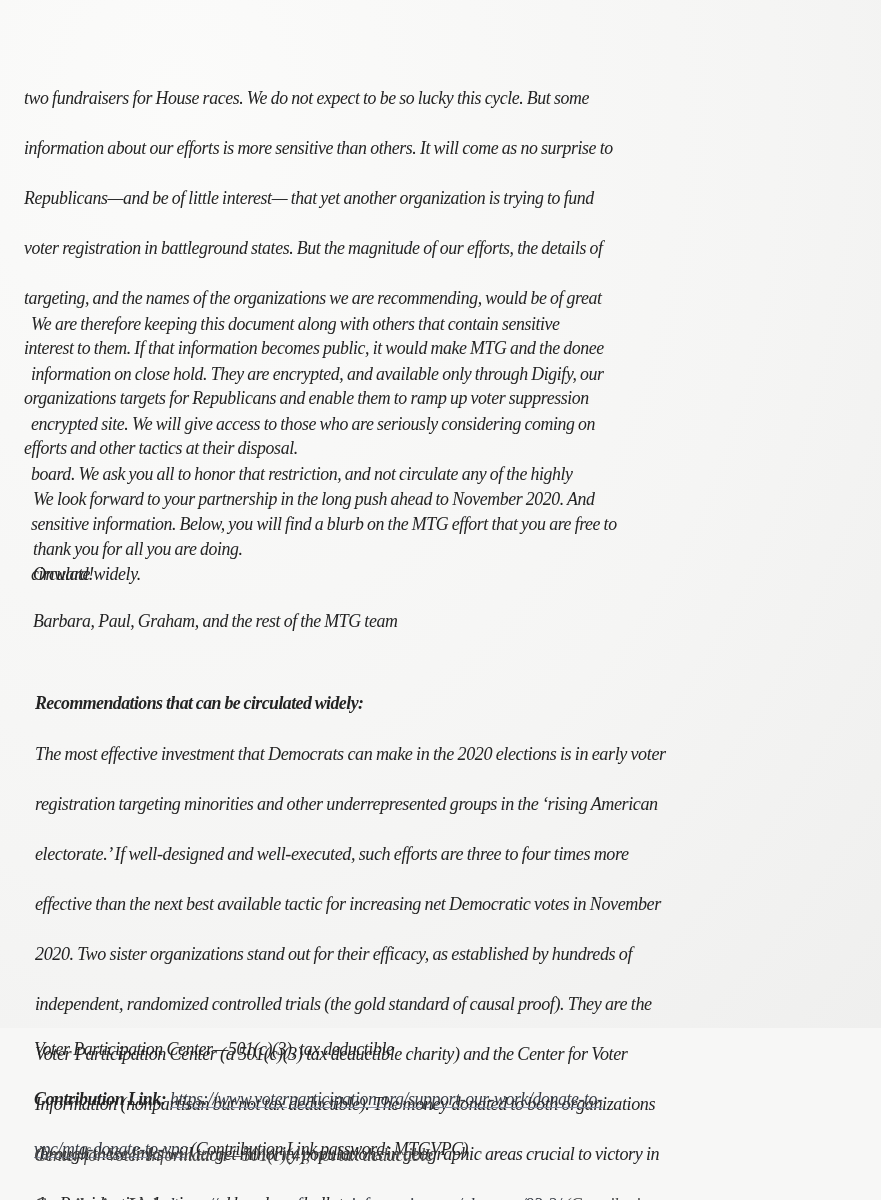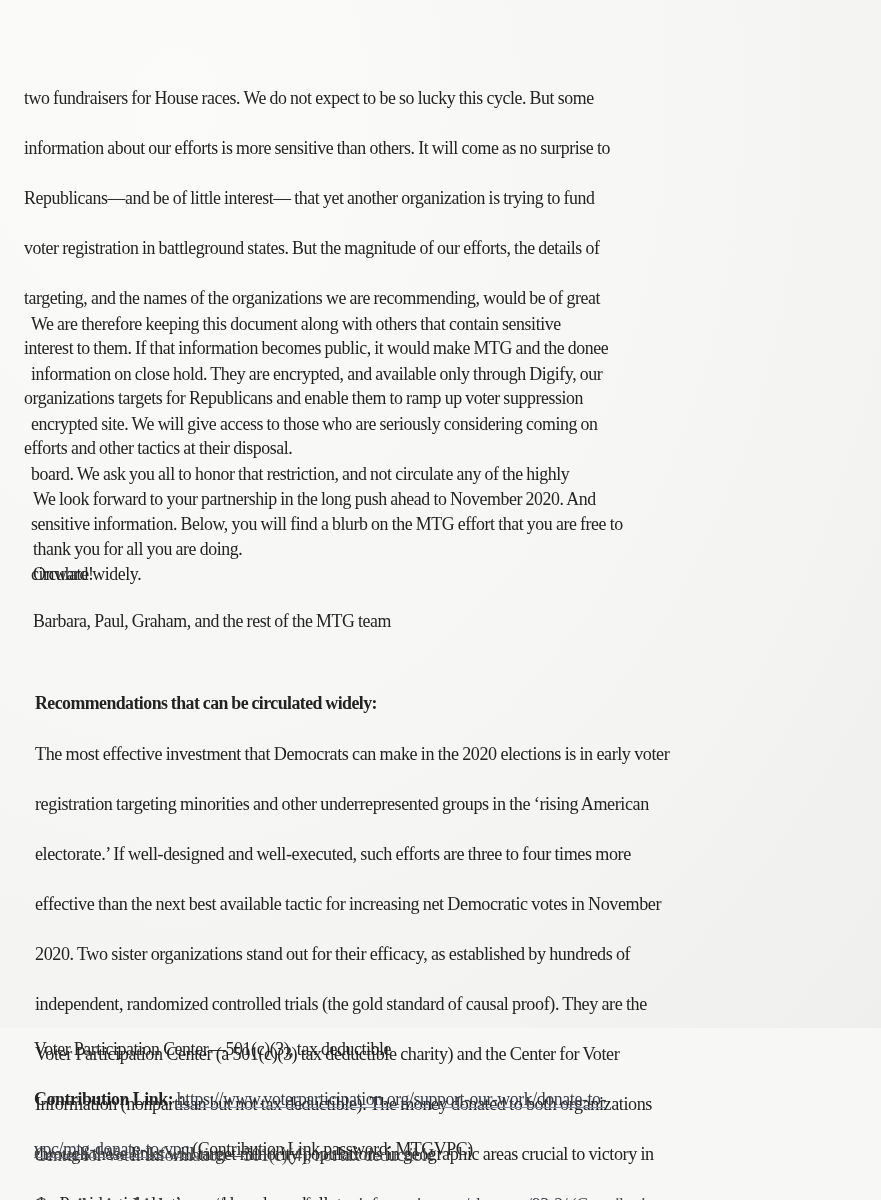--- a/index.html
+++ b/index.html
@@ -14,20 +14,21 @@
       position: relative;
       font-family: "Liberation Serif", "DejaVu Serif", serif;
       color: #232323;
     }
     .page {
       position: absolute;
       left: 0; top: 0;
       width: 881px; height: 1028px;
       background:
         radial-gradient(ellipse at 20% 10%, #fbfbfa 0%, #f5f5f4 60%, #efefee 100%);
+      font-style: italic;
     }
     .text-block {
       position: absolute;
       font-size: 19.2px;
       line-height: 25px;
       letter-spacing: -0.45px;
       word-spacing: -0.5px;
       transform: scaleX(0.93);
       transform-origin: left top;
       white-space: pre-line;

